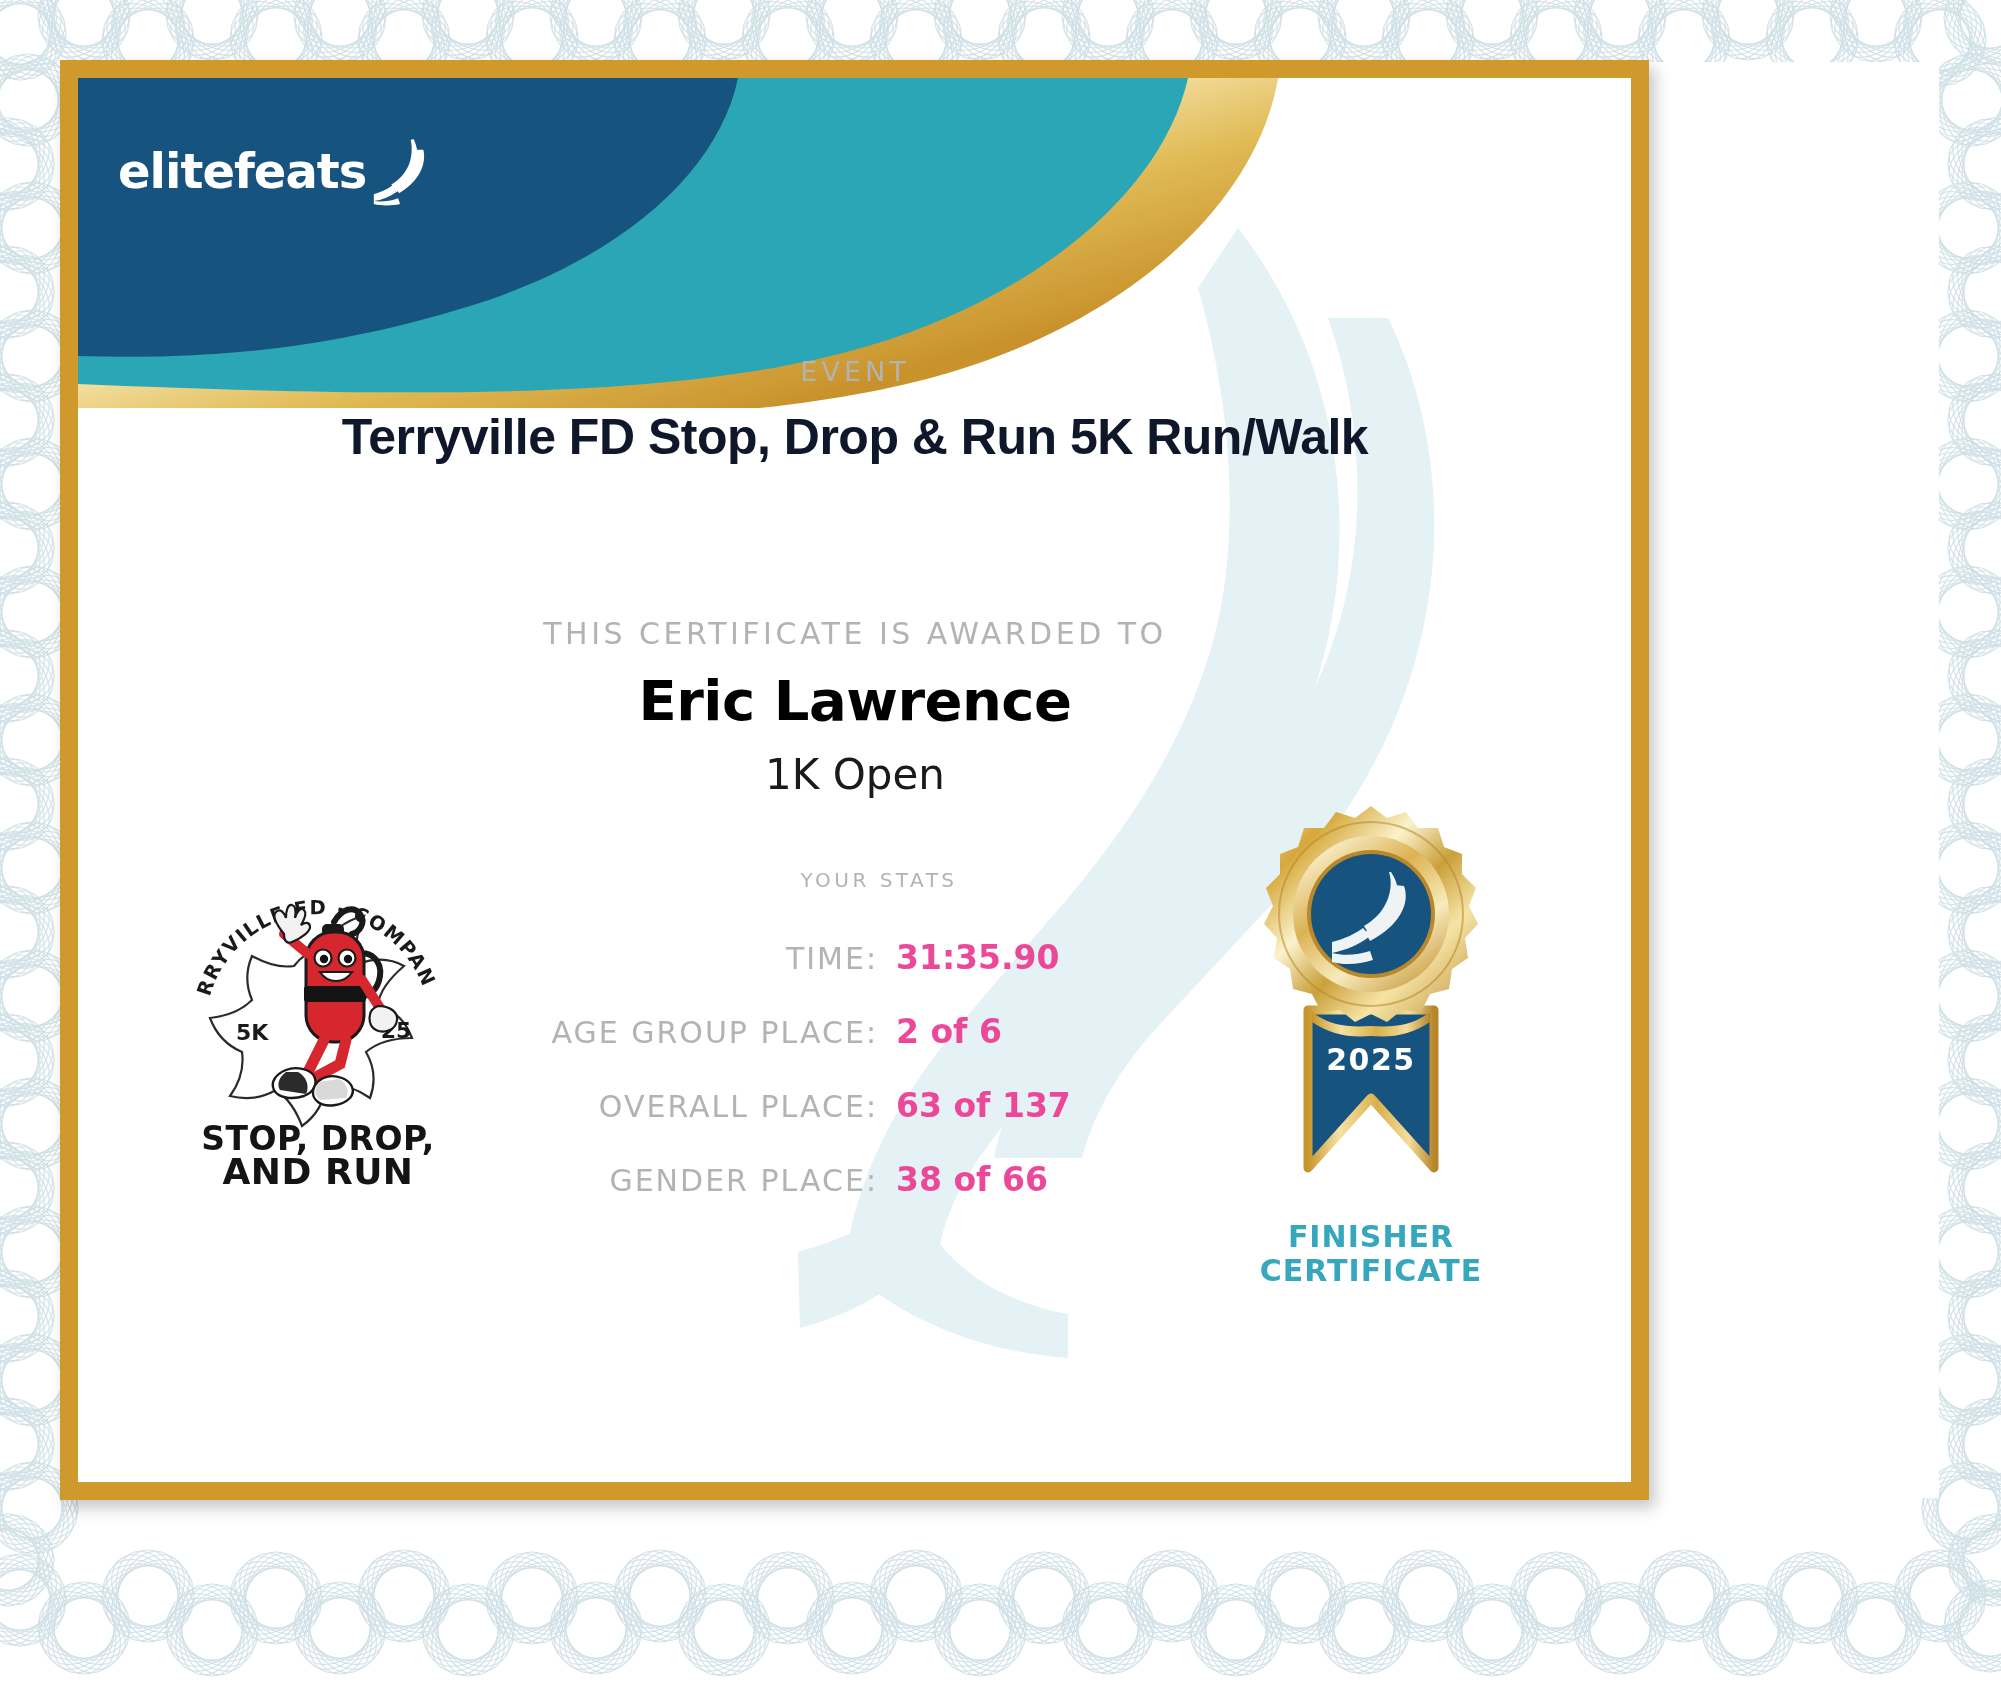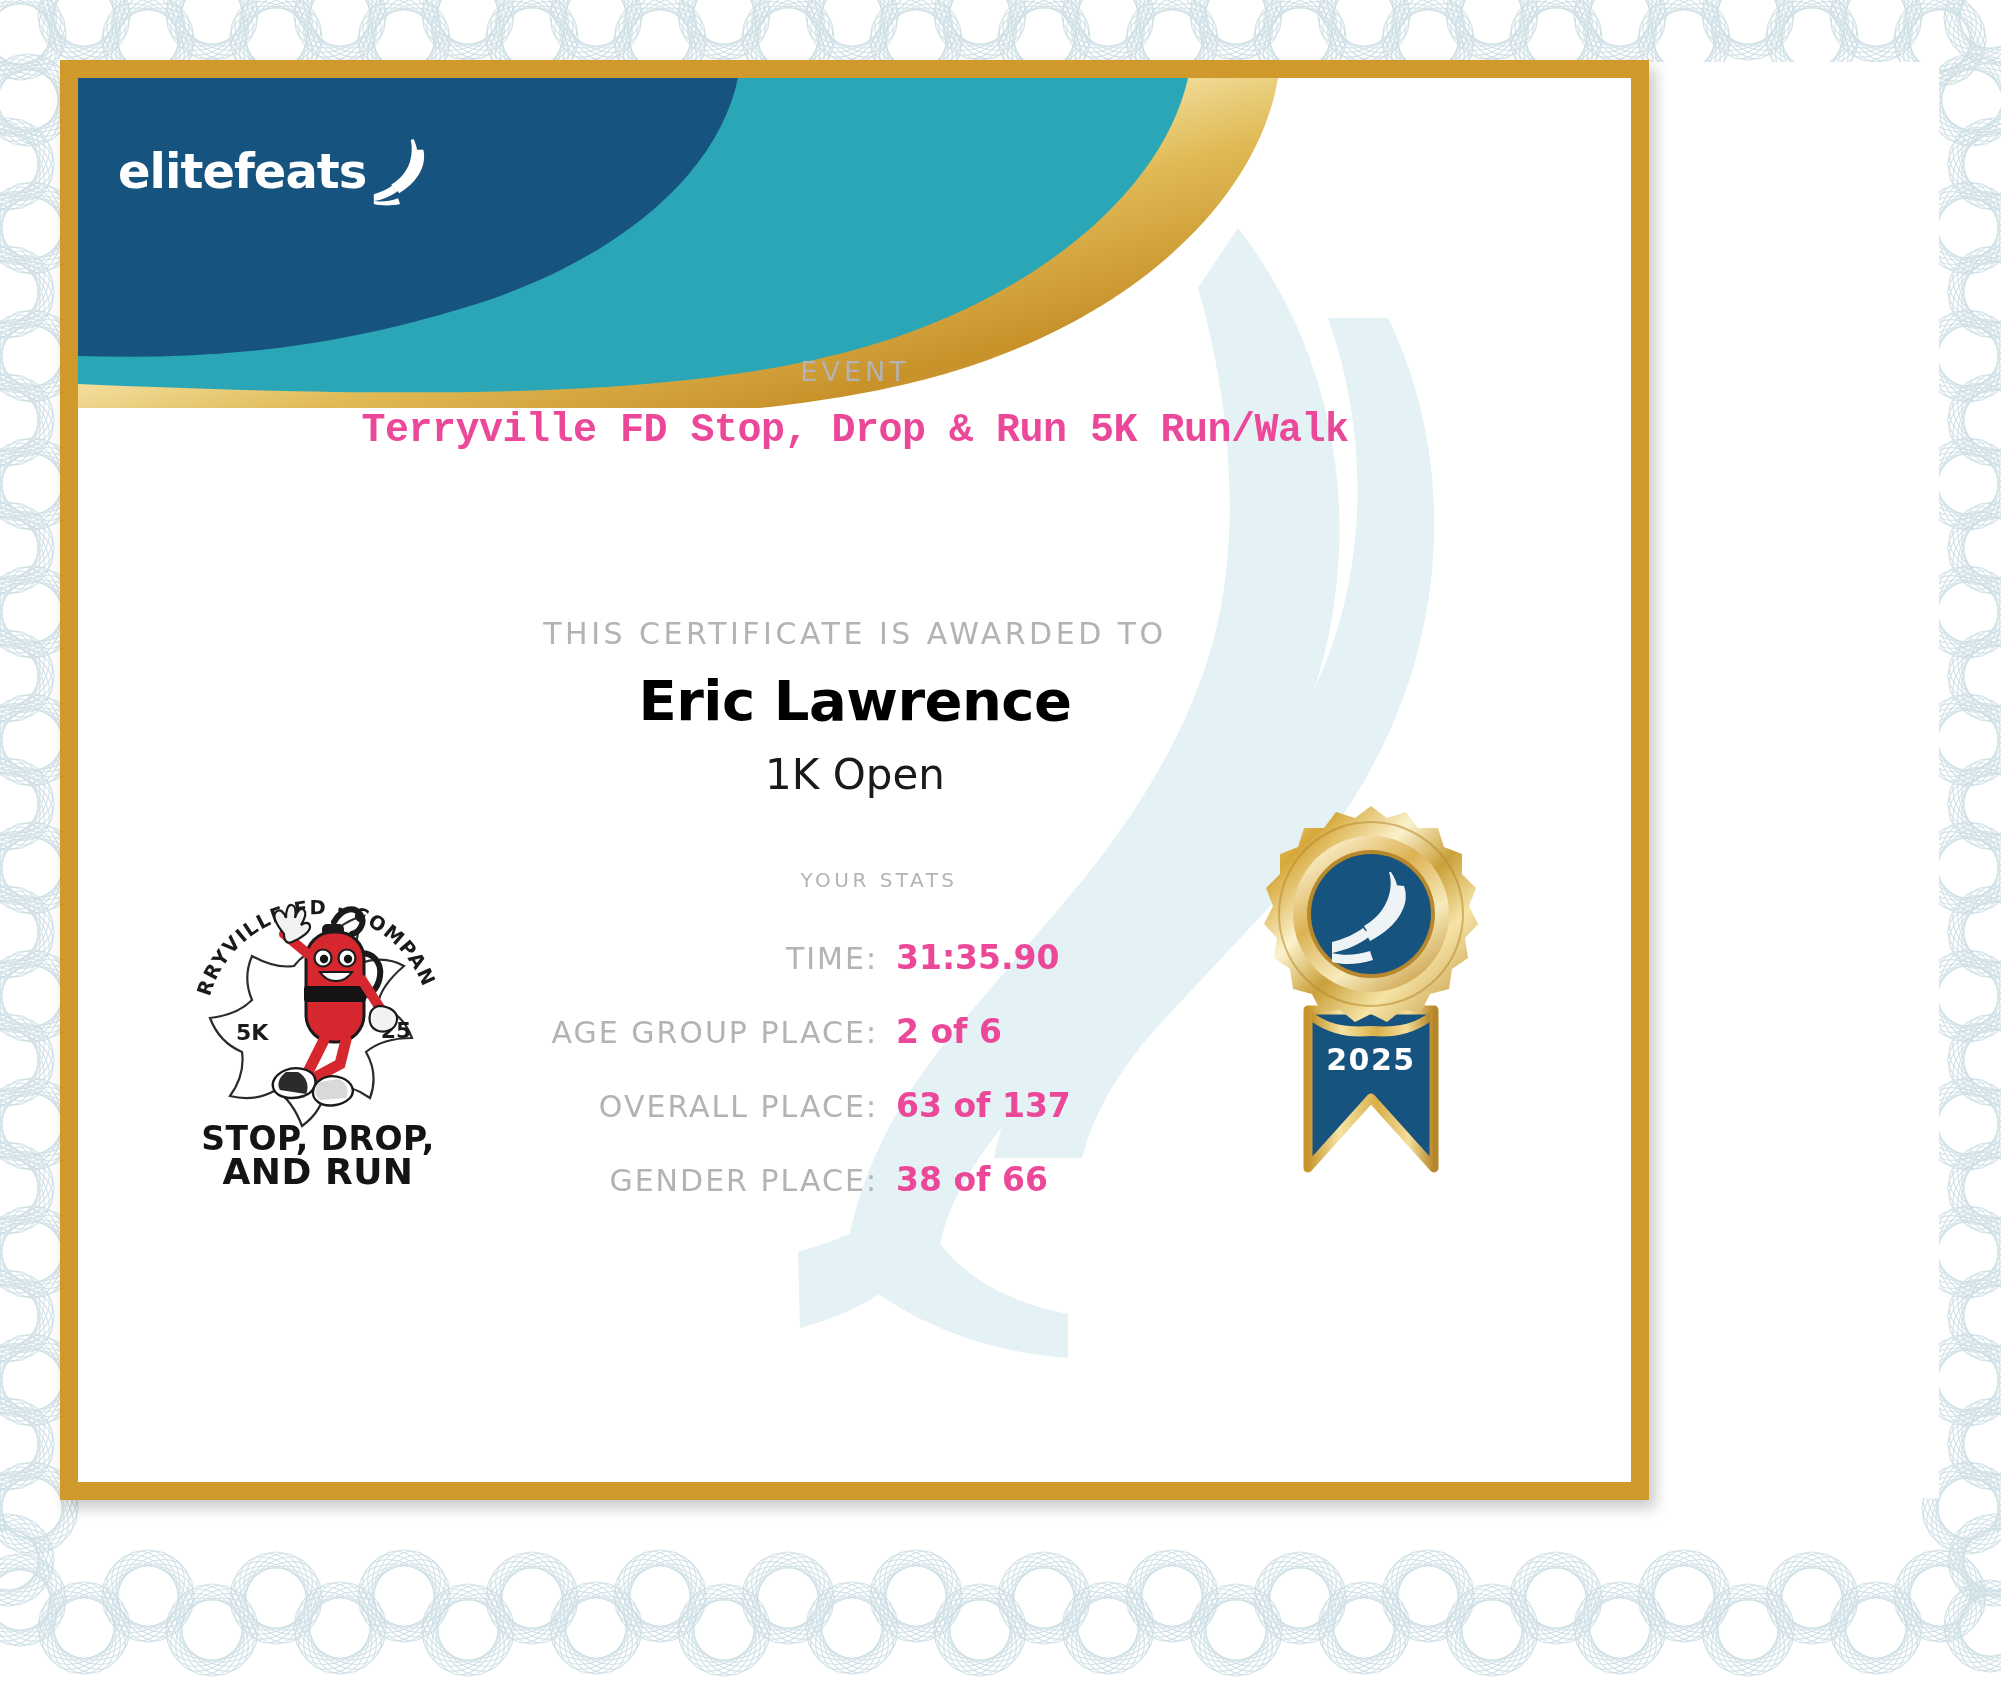--- a/index.html
+++ b/index.html
@@ -83,24 +83,24 @@
   .small-label{
     color:#b3b3b3;
     font-family:"DejaVu Sans", sans-serif;
     font-weight:400;
     letter-spacing:3px;
     text-transform:uppercase;
   }
   #event-label{ top:278px; font-size:27px; letter-spacing:4px;}
   #event-title{
     top:330px;
-    font-family:Liberation Mono, monospace;
+    font-family:Liberation Sans, sans-serif;
     font-weight:700;
-    font-size:40px;
-    color:#ec4899;
+    font-size:50px;
+    color:#0f172a;
     letter-spacing:-0.5px;
     white-space:nowrap;
   }
   #awarded-label{ top:538px; font-size:30px; letter-spacing:3.5px;}
   #recipient-name{
     top:590px;
     font-family:"DejaVu Sans", sans-serif;
     font-weight:700;
     font-size:56px;
     color:#000000;
@@ -527,17 +527,21 @@
             <g fill="#eef3f6">
               <path d="M155,74 C163,86 165,100 159,112 C154,123 145,131 134,138 L128,128
                        C138,122 146,114 150,105 C155,95 156,83 153,74 Z"></path>
               <path d="M168,88 C172,99 169,110 162,120 C155,130 145,137 134,143 L129,134
                        C139,128 147,121 152,113 C158,104 160,95 158,87 Z"></path>
               <path d="M134,138 C123,147 110,152 96,155 L96,144 C108,141 119,136 127,130 Z"></path>
               <path d="M96,155 C108,158 122,157 134,153 L137,162 C122,167 107,167 96,164 Z"></path>
             </g>
           </g>
         </svg>
+        <div id="finisher-caption">
+          <div>FINISHER</div>
+          <div>CERTIFICATE</div>
+        </div>
       </div>
 
     </div>
   </div>
 </div>
 
 </body></html>

